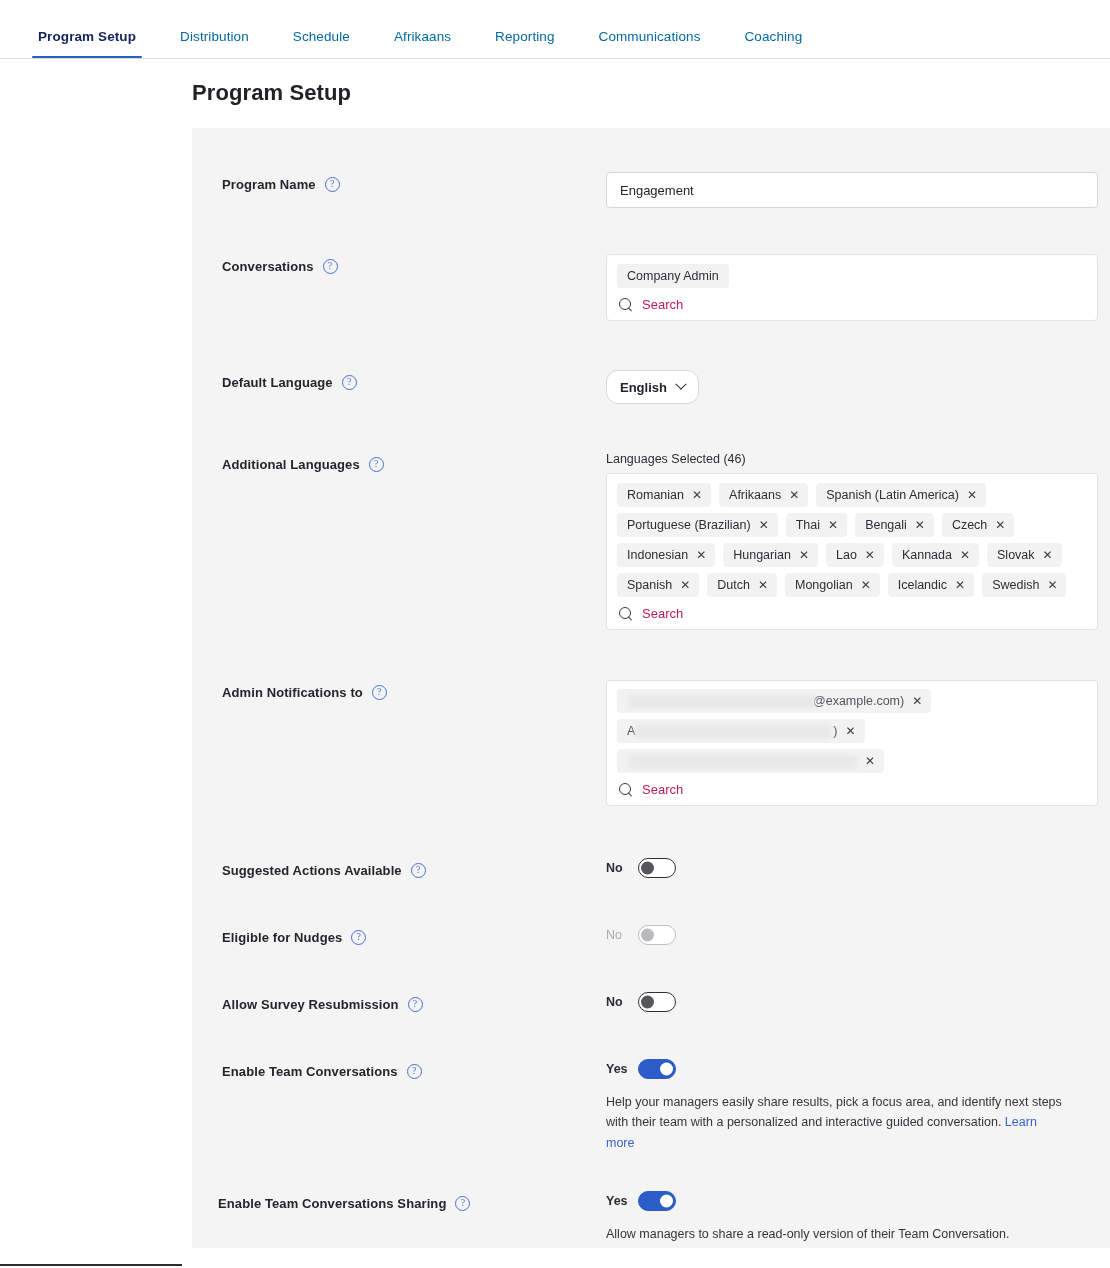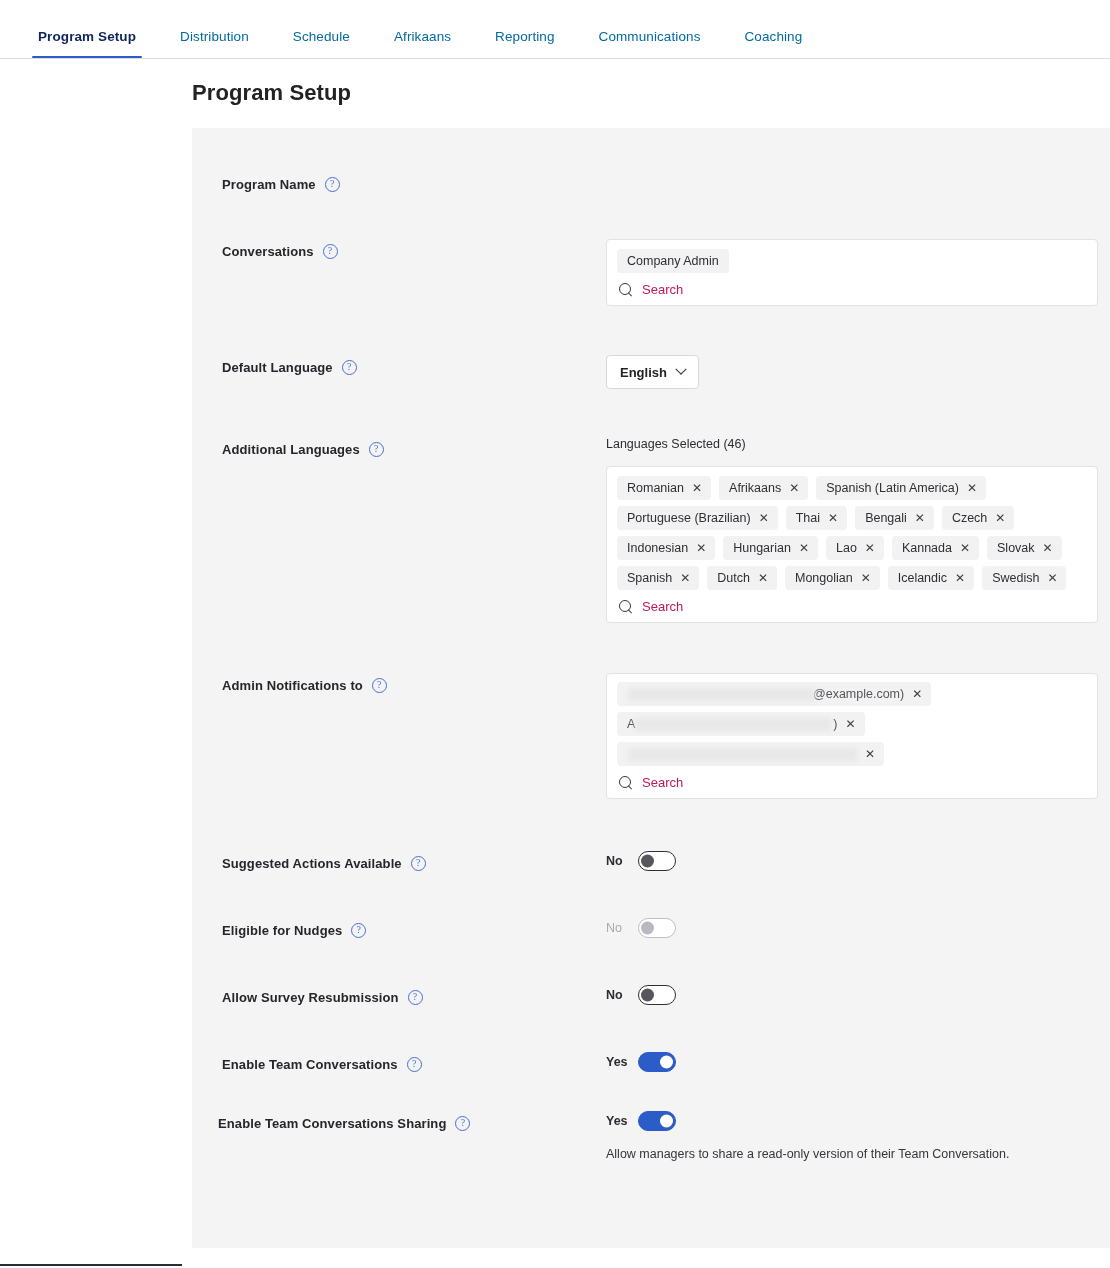--- a/index.html
+++ b/index.html
@@ -222,21 +222,21 @@
   }
 
   
   .dropdown {
     display: inline-flex;
     align-items: center;
     gap: 10px;
     height: 34px;
     background: #ffffff;
     border: 1px solid #d8d8d8;
-    border-radius: 4px;
+    border-radius: 12px;
     padding: 0 13px;
     font-size: 13px;
     font-weight: bold;
     color: #232329;
     cursor: pointer;
   }
   .chev {
     width: 8px; height: 8px;
     border-right: 1.4px solid #33333a;
     border-bottom: 1.4px solid #33333a;
@@ -310,21 +310,21 @@
   }
   .helper a {
     color: #3b63cf;
     text-decoration: none;
     cursor: pointer;
   }
 
   .sectionlabel {
     font-size: 12.5px;
     color: #2c2c32;
-    margin-bottom: 15px;
+    margin-bottom: 7px;
   }
 
   
   .bottomrule {
     position: absolute;
     left: 0;
     bottom: 2px;
     width: 182px;
     height: 2px;
     background: #2b2b31;
@@ -353,20 +353,25 @@
 
     <div class="card">
 
       <div class="row" style="padding-top:44px;">
         <div class="label-col">
           <span class="flabel">
             <span>Program Name</span>
             <span class="help">?</span>
           </span>
         </div>
+        <div class="ctrl-col">
+          <div class="textinput">
+            <span>Engagement</span>
+          </div>
+        </div>
       </div>
 
       <div class="row" style="padding-top:46px;">
         <div class="label-col">
           <span class="flabel">
             <span>Conversations</span>
             <span class="help">?</span>
           </span>
         </div>
         <div class="ctrl-col">
@@ -576,20 +581,24 @@
             <span class="help">?</span>
           </span>
         </div>
         <div class="ctrl-col">
           <div class="togglerow">
             <span class="tgl-label">Yes</span>
             <span class="switch on">
                 <span class="knob"></span>
               </span>
           </div>
+          <div class="helper">
+            <span>Help your managers easily share results, pick a focus area, and identify next steps with their team with a personalized and interactive guided conversation.</span>
+            <a>Learn more</a>
+          </div>
         </div>
       </div>
 
       <div class="row" style="padding-top:38px;">
         <div class="label-col" style="width:372px;flex:0 0 372px;margin-left:-4px;">
           <span class="flabel">
             <span>Enable Team Conversations Sharing</span>
             <span class="help">?</span>
           </span>
         </div>

